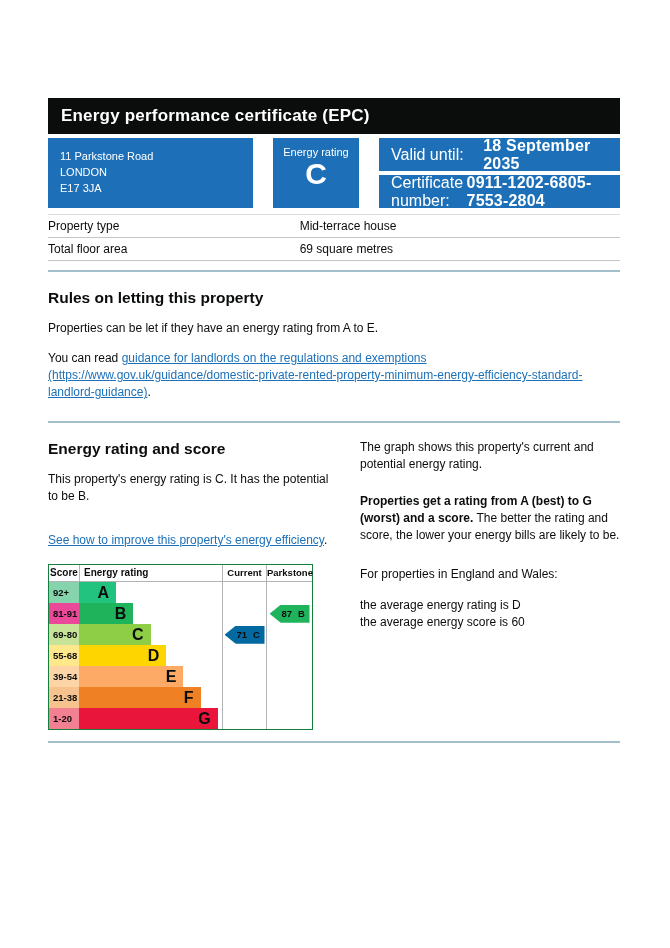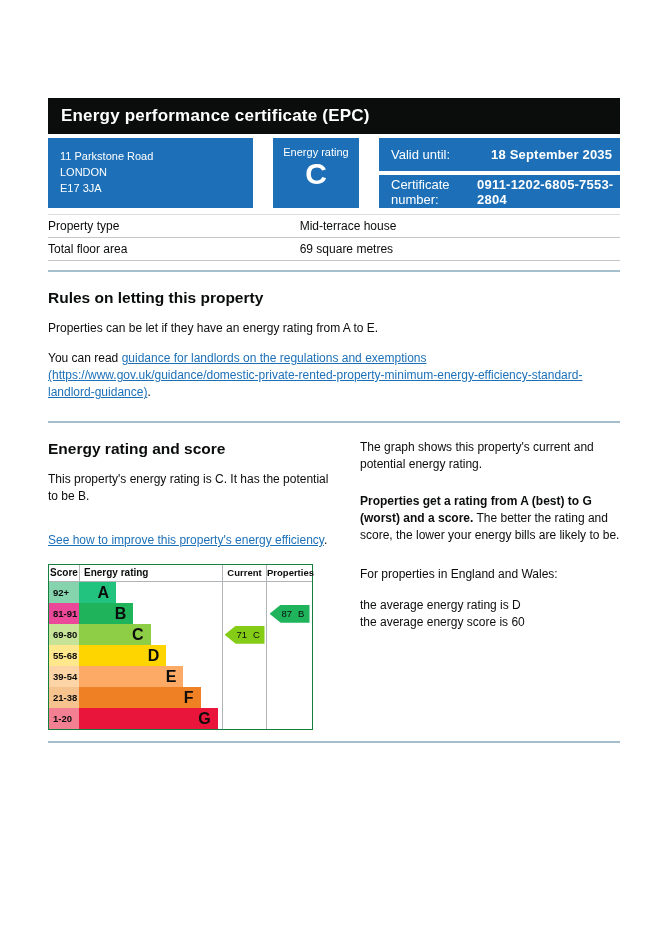--- a/index.html
+++ b/index.html
@@ -19,21 +19,21 @@
 
   
   .summary{display:flex;gap:20px;margin-top:4px;}
   .blue{background:#1d70b8;color:#ffffff;}
   .addr-block{width:205px;height:70px;padding:11px 0 0 12px;box-sizing:border-box;font-size:11px;line-height:1.45;}
   .addr-block span{display:block;}
   .rating-block{width:86px;height:70px;text-align:center;box-sizing:border-box;padding-top:8px;}
   .rating-block .lbl{font-size:11px;display:block;}
   .rating-block .big{font-size:30px;font-weight:bold;line-height:1.05;display:block;}
   .right-stack{flex:1;display:flex;flex-direction:column;gap:4px;}
-  .kv-row{height:33px;display:flex;align-items:center;padding-left:12px;box-sizing:border-box;font-size:13px;}
+  .kv-row{height:33px;display:flex;align-items:center;padding-left:12px;box-sizing:border-box;font-size:16px;}
   .kv-row .k{width:100px;}
   .kv-row .v{font-weight:bold;letter-spacing:.2px;}
 
   
   .facts{margin-top:6px;border-top:1px solid #dcdddd;}
   .fact-row{display:flex;align-items:center;height:22px;border-bottom:1px solid #c3c5c6;font-size:12px;}
   .fact-row .k{width:44%;}
 
   .divider{height:2px;background:#a4becb;border:0;margin:0;}
   .div-1{margin-top:9px;}
@@ -63,21 +63,21 @@
   .chart-head .c-rating{padding-left:4px;line-height:16px;border-left:1px solid #b1b4b6;}
   .chart-head .c-current,.chart-head .c-potential{text-align:center;line-height:16px;font-size:9.5px;}
   .band-row{height:21px;}
   .band-row .c-score{font-weight:bold;line-height:21px;padding-left:4px;}
   .bar{height:21px;display:flex;align-items:center;justify-content:flex-end;padding-right:7px;box-sizing:border-box;}
   .bar span{font-size:16px;font-weight:bold;line-height:21px;}
   .arrow-wrap{height:21px;display:flex;align-items:center;justify-content:center;}
   .arrow{
     width:40px;height:18px;display:flex;align-items:center;
     clip-path:polygon(0% 50%,28% 0%,100% 0%,100% 100%,28% 100%);
-    font-size:9.5px;font-weight:normal;color:#0b0c0c;padding-left:12px;box-sizing:border-box;
+    font-size:9.5px;font-weight:bold;color:#0b0c0c;padding-left:12px;box-sizing:border-box;
   }
   .arrow .ltr{margin-left:6px;}
 </style>
 </head>
 <body>
 
 <div class="page">
 
   <div class="title-bar">
     <span>Energy performance certificate (EPC)</span>
@@ -130,21 +130,21 @@
     <div class="col-left">
       <h2>Energy rating and score</h2>
       <p>This property's energy rating is C. It has the potential to be B.</p>
       <p class="improve"><a href="#">See how to improve this property's energy efficiency</a><span>.</span></p>
 
       <div class="chart">
         <div class="chart-row chart-head">
           <div class="c-score">Score</div>
           <div class="c-rating">Energy rating</div>
           <div class="c-current">Current</div>
-          <div class="c-potential">Properties</div>
+          <div class="c-potential">Parkstone</div>
         </div>
 
         <div class="chart-row band-row">
           <div class="c-score" style="background: rgb(133, 212, 174);">92+</div>
           <div class="c-rating">
               <div class="bar" style="width: 26%; background: rgb(34, 194, 127);">
                 <span>A</span>
               </div>
             </div>
           <div class="c-current"></div>
@@ -171,21 +171,21 @@
 
         <div class="chart-row band-row">
           <div class="c-score" style="background: rgb(198, 227, 152);">69-80</div>
           <div class="c-rating">
               <div class="bar" style="width: 50%; background: rgb(141, 206, 70);">
                 <span>C</span>
               </div>
             </div>
           <div class="c-current">
             <div class="arrow-wrap">
-              <div class="arrow" style="background: #84cc16;">
+              <div class="arrow" style="background: #0369a1;">
                 <span>71</span>
                 <span class="ltr">C</span>
               </div>
             </div>
           </div>
           <div class="c-potential"></div>
         </div>
 
         <div class="chart-row band-row">
           <div class="c-score" style="background: rgb(255, 232, 140);">55-68</div>

